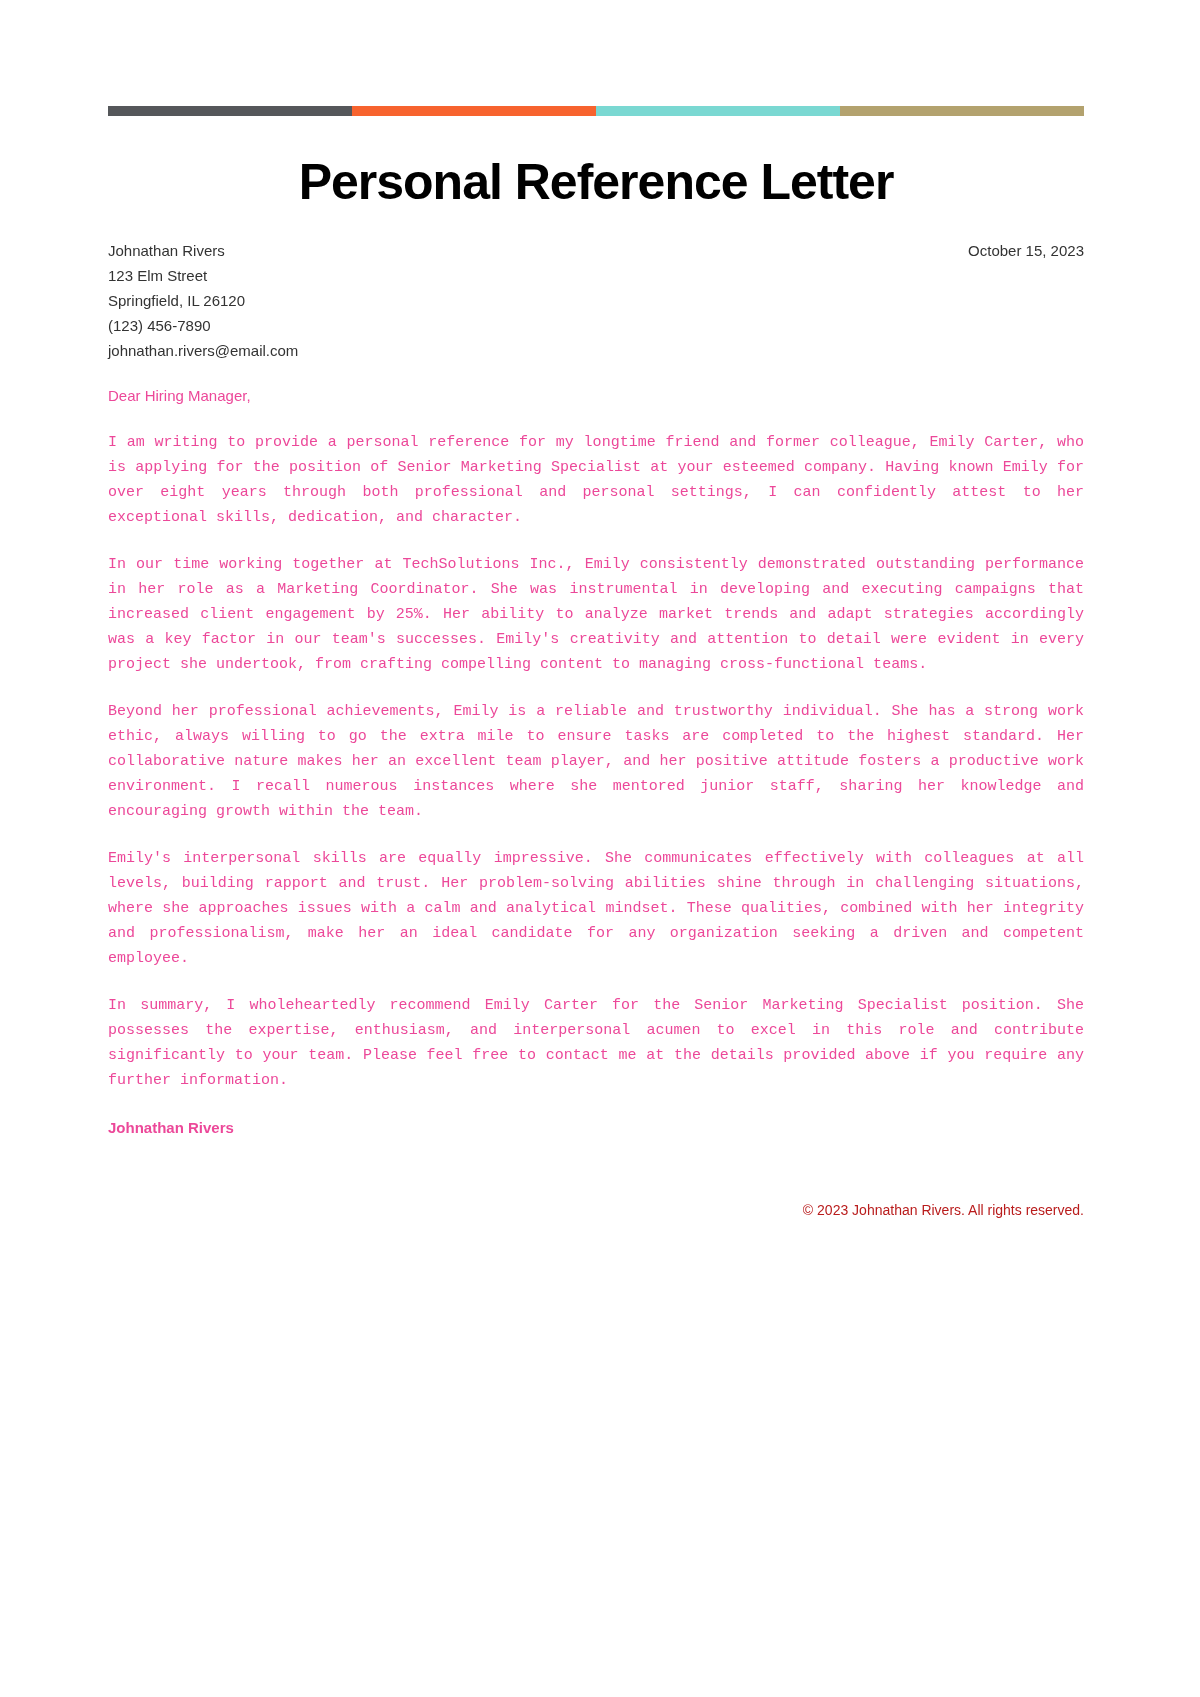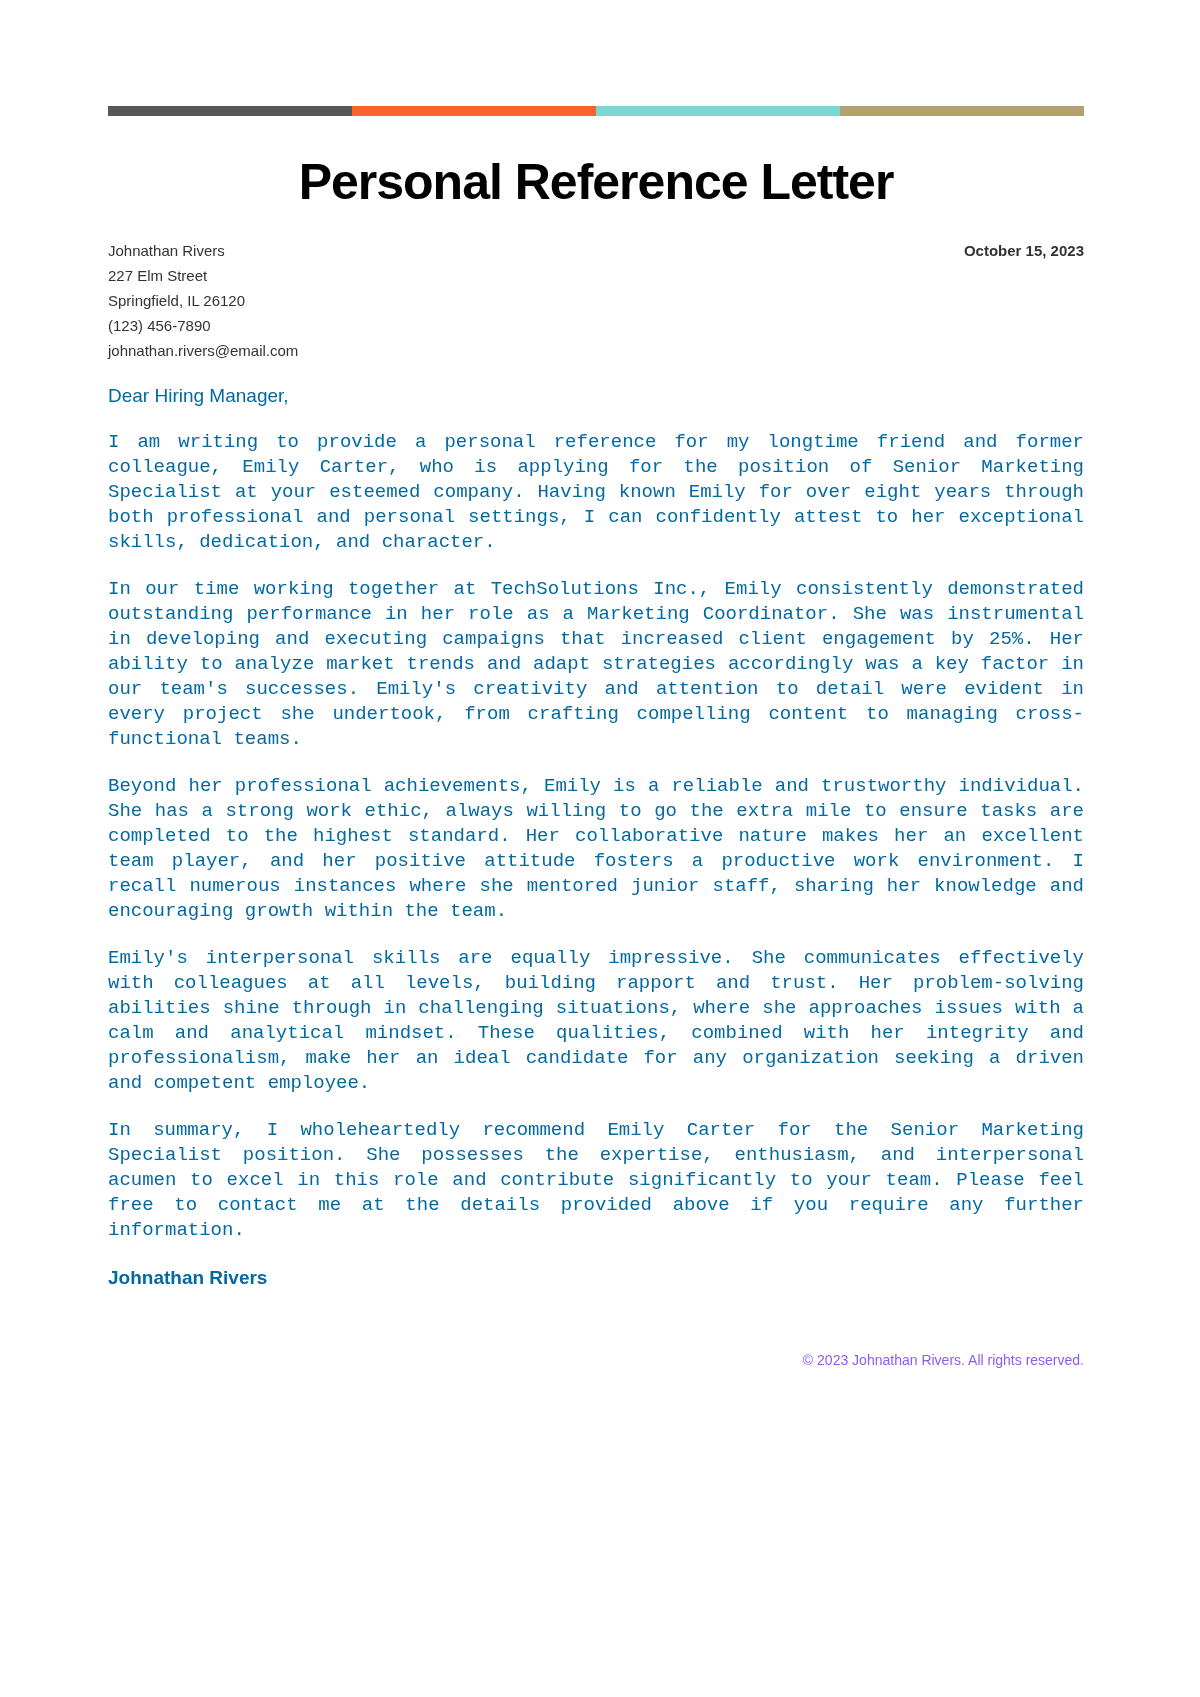--- a/index.html
+++ b/index.html
@@ -36,61 +36,61 @@
   .header-row {
     margin-top: 26px;
     display: flex;
     justify-content: space-between;
     align-items: flex-start;
     font-size: 15px;
     line-height: 25px;
     color: #333333;
   }
   .sender-block div { white-space: nowrap; }
-  .letter-date { text-align: right; font-weight: bold; }
+  .letter-date { text-align: right; }
   .letter-body {
-    font-size: 19px;
+    font-size: 15px;
     line-height: 25px;
-    color: #0369a1;
+    color: #ec4899;
   }
   .salutation { margin-top: 20px; }
   .letter-body p {
     margin: 22px 0 0 0;
     text-align: justify;
     font-family: Liberation Mono, monospace;
   }
   .closing { margin-top: 22px; }
   .signature { margin-top: 22px; font-weight: bold; }
   .footer {
     margin-top: 60px;
     text-align: right;
     font-size: 14px;
     line-height: 20px;
-    color: #8b5cf6;
+    color: #b91c1c;
   }
 </style>
 </head>
 <body>
 
 <div class="page">
   <div class="content">
 
     <div class="accent-bar">
       <span style="background: rgb(85, 87, 90);"></span>
       <span style="background: rgb(247, 99, 46);"></span>
       <span style="background: rgb(122, 216, 210);"></span>
       <span style="background: rgb(179, 162, 110);"></span>
     </div>
 
     <h1 class="doc-title">Personal Reference Letter</h1>
 
     <div class="header-row">
       <div class="sender-block">
         <div>Johnathan Rivers</div>
-        <div>227 Elm Street</div>
+        <div>123 Elm Street</div>
         <div>Springfield, IL 26120</div>
         <div>(123) 456-7890</div>
         <div>johnathan.rivers@email.com</div>
       </div>
       <div class="letter-date">October 15, 2023</div>
     </div>
 
     <div class="letter-body">
       <div class="salutation">Dear Hiring Manager,</div>
       <p>I am writing to provide a personal reference for my longtime friend and former colleague, Emily Carter, who is applying for the position of Senior Marketing Specialist at your esteemed company. Having known Emily for over eight years through both professional and personal settings, I can confidently attest to her exceptional skills, dedication, and character.</p>

